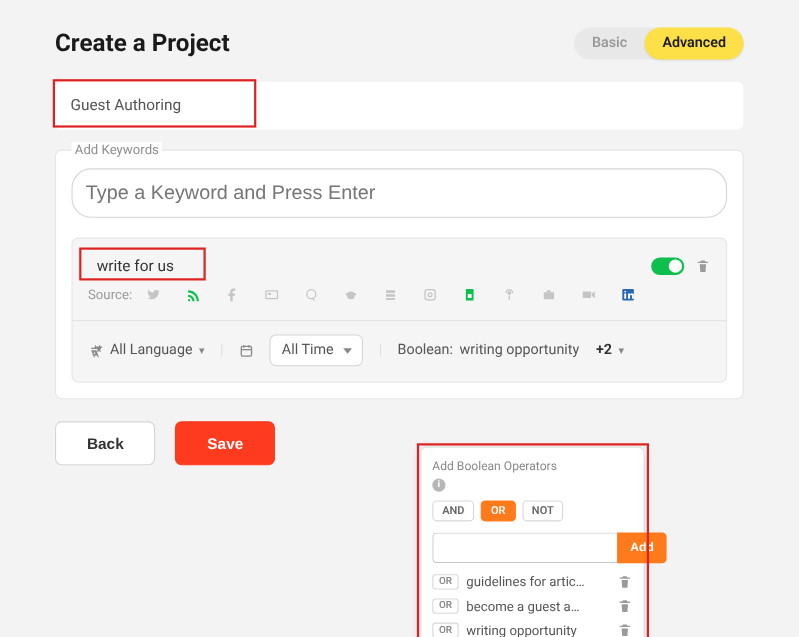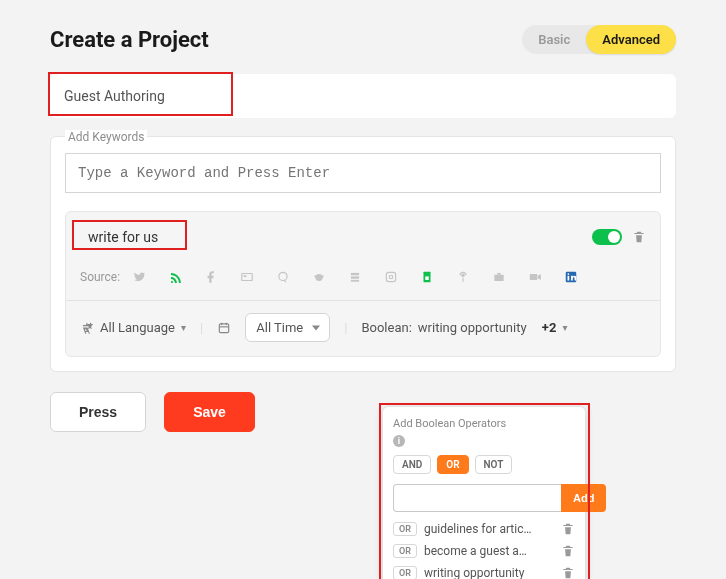--- a/index.html
+++ b/index.html
@@ -29,22 +29,22 @@
   .keywords-section {
     background: #fff; border: 1px solid #e5e5e5; border-radius: 6px;
     padding: 0 14px 14px 14px; margin-top: 18px;
     position: relative;
   }
   .section-label {
     font-size: 12px; color: #8d8d8d; position: relative; top: -9px;
     background: #fff; display: inline-block; padding: 0 3px;
   }
   .keyword-input {
-    width: 100%; border: 1px solid #d5d5d5; border-radius: 0;
-    padding: 11px 12px; font-size: 14px; color: #888; font-family: Liberation Mono, monospace;
+    width: 100%; border: 1px solid #d5d5d5; border-radius: 18px;
+    padding: 11px 12px; font-size: 18px; color: #888;
   }
 
   .keyword-card {
     background: #f5f5f5; border: 1px solid #e6e6e6; border-radius: 6px;
     margin-top: 18px; padding: 14px 14px 14px 14px;
   }
   .keyword-card-top { display: flex; justify-content: space-between; align-items: center; }
   .keyword-term { color: #333; font-size: 14px; padding: 3px 8px; }
   .card-controls { display: flex; align-items: center; gap: 10px; }
   .toggle {
@@ -52,21 +52,21 @@
   }
   .toggle::after {
     content: ""; position: absolute; width: 12px; height: 12px; background: #fff;
     border-radius: 50%; top: 2px; right: 2px;
   }
   .trash {
     width: 14px; height: 14px; display: inline-block; position: relative;
   }
   .trash svg { width: 14px; height: 14px; display: block; }
 
-  .source-row { display: flex; align-items: center; gap: 12px; margin-top: 22px; color: #bbb; font-size: 12px; }
+  .source-row { display: flex; align-items: center; gap: 12px; margin-top: 8px; color: #bbb; font-size: 12px; }
   .source-row .src-label { color: #999; font-size: 12px; }
   .source-icons { display: flex; gap: 22px; align-items: center; flex: 1; }
   .si { width: 14px; height: 14px; display: flex; align-items: center; justify-content: center; }
   .si svg { width: 14px; height: 14px; display: block; fill: #c5c5c5; }
   .si.active svg { fill: #0dbf4b; }
   .si.blue svg { fill: #2867b2; }
 
   .divider { height: 1px; background: #e3e3e3; margin: 16px -14px 0 -14px; }
 
   .filter-row { display: flex; align-items: center; gap: 14px; margin-top: 12px; color: #555; font-size: 13px; text-align: right; }
@@ -283,21 +283,21 @@
           <span>writing opportunity</span>
           &nbsp;<span class="plus-count">+2</span>
           <span class="chev">▾</span>
         </div>
       </div>
     </div>
 
   </div>
 
   <div class="actions-row">
-    <button class="btn">Press</button>
+    <button class="btn">Back</button>
     <button class="btn btn-save">Save</button>
   </div>
 
   <div class="boolean-pop">
     <div class="bp-title">
       <span>Add Boolean Operators</span>
       <span class="info-i">i</span>
     </div>
     <div class="ops-row">
       <div class="op-pill">AND</div>

